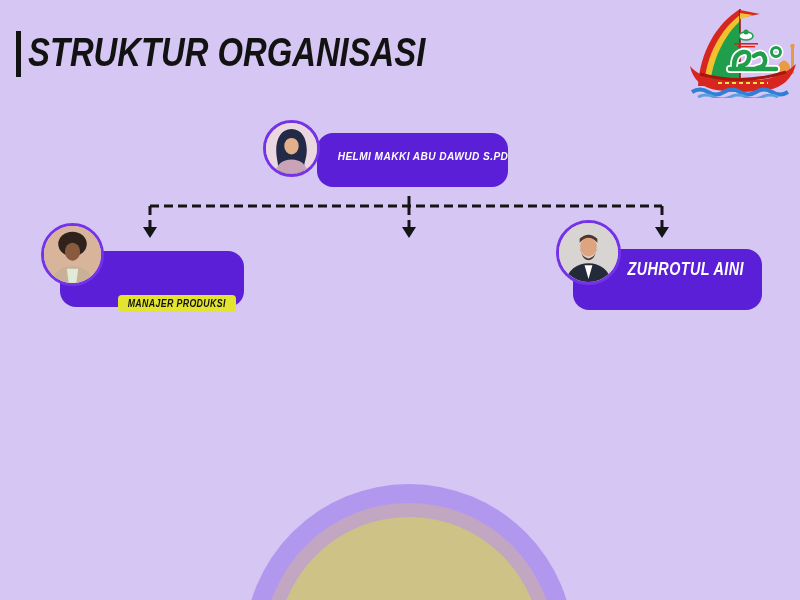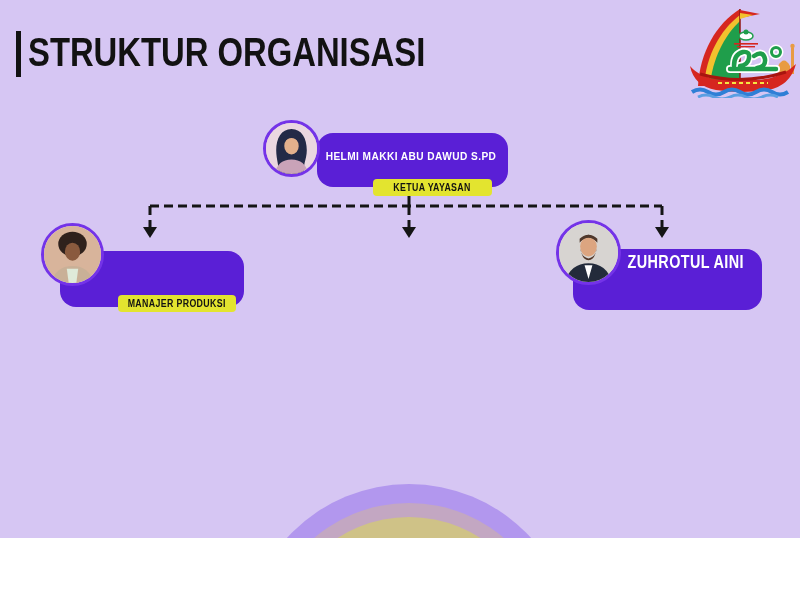--- a/index.html
+++ b/index.html
@@ -1,19 +1,19 @@
 <!DOCTYPE html>
 <html><head>
 <meta charset="utf-8">
 <style>
   * { box-sizing: border-box; margin: 0; padding: 0; }
   body { font-family: "Liberation Sans", sans-serif; }
   .canvas {
-    position: relative; width: 800px; height: 538px;
-    background: #d6c6f3; overflow: hidden;
+    position: relative; width: 800px; height: 600px;
+    background: #d6c6f3; overflow: hidden; font-style: italic;
   }
   
   .deco-circle { position: absolute; border-radius: 50%; }
   .deco-outer { width: 330px; height: 330px; left: 244px; top: 484px; background: #b297ee; }
   .deco-ring  { width: 292px; height: 292px; left: 263px; top: 503px; background: #c3a7c2; }
   .deco-inner { width: 264px; height: 264px; left: 277px; top: 517px; background: #cfc287; }
   
   .title-bar { position: absolute; left: 16px; top: 31px; width: 5px; height: 46px; background: #121212; }
   .page-title {
     position: absolute; left: 28px; top: 30px;
@@ -109,25 +109,22 @@
       <path d="M662,206 V227"></path>
     </g>
     <g fill="#151515">
       <polygon points="143,227 157,227 150,238"></polygon>
       <polygon points="402,227 416,227 409,238"></polygon>
       <polygon points="655,227 669,227 662,238"></polygon>
     </g>
   </svg>
 
   <div class="node-rect" style="left:317px; top:133px; width:191px; height:54px;"></div>
-  <div class="node-name name-sm" style="left:322px; top:136px; width:178px; height:40px;justify-content:center;">
+  <div class="node-name name-sm" style="left:334px; top:136px; width:178px; height:40px;justify-content:center;">
     <span>HELMI MAKKI ABU DAWUD S.PD</span>
-  </div>
-  <div class="node-badge" style="left:373px; top:179px; width:119px; height:17px;">
-    <span>KETUA YAYASAN</span>
   </div>
   <div class="photo-circle" style="left:263px; top:120px; width:57px; height:57px;">
     <svg viewBox="0 0 60 60">
       <rect width="60" height="60" fill="#ead7e0"></rect>
       <path d="M30,7 C18,7 12,18 12,32 C12,44 16,50 14,60 L46,60 C42,50 48,44 48,32 C48,18 42,7 30,7 Z" fill="#232a47"></path>
       <ellipse cx="30" cy="27" rx="8.5" ry="10" fill="#e3b08c"></ellipse>
       <path d="M21,22 Q30,13 39,22 L39,17 Q30,10 21,17 Z" fill="#232a47"></path>
       <path d="M10,60 Q14,43 30,43 Q46,43 50,60 Z" fill="#c9a3b8"></path>
     </svg>
   </div>
@@ -140,21 +137,21 @@
     <svg viewBox="0 0 60 60">
       <rect width="60" height="60" fill="#d8b49b"></rect>
       <ellipse cx="30" cy="19" rx="15" ry="13" fill="#2f211c"></ellipse>
       <ellipse cx="30" cy="27" rx="8" ry="9.5" fill="#8a5a3e"></ellipse>
       <path d="M8,60 Q12,42 30,42 Q48,42 52,60 Z" fill="#c9b097"></path>
       <path d="M24,45 L36,45 L34,60 L26,60 Z" fill="#dfead9"></path>
     </svg>
   </div>
 
   <div class="node-rect" style="left:573px; top:249px; width:189px; height:61px;"></div>
-  <div class="node-name name-lg" style="left:610px; top:241px; width:152px; height:42px;">
+  <div class="node-name name-lg" style="left:610px; top:248px; width:152px; height:42px;">
     <span>ZUHROTUL AINI</span>
   </div>
   <div class="photo-circle" style="left:556px; top:220px; width:65px; height:65px;">
     <svg viewBox="0 0 60 60">
       <rect width="60" height="60" fill="#d7d4d1"></rect>
       <ellipse cx="30" cy="24" rx="8.5" ry="10" fill="#dca580"></ellipse>
       <path d="M21,20 Q30,9 39,20 L39,16 Q30,8 21,16 Z" fill="#4f382b"></path>
       <path d="M21.5,19 Q30,11 38.5,19 Q38,14 30,12 Q22,14 21.5,19 Z" fill="#4f382b"></path>
       <path d="M22,26 Q23,37 30,38 Q37,37 38,26 Q38,34 30,36 Q22,34 22,26 Z" fill="#54392b"></path>
       <path d="M6,60 Q12,41 30,41 Q48,41 54,60 Z" fill="#232b3b"></path>

